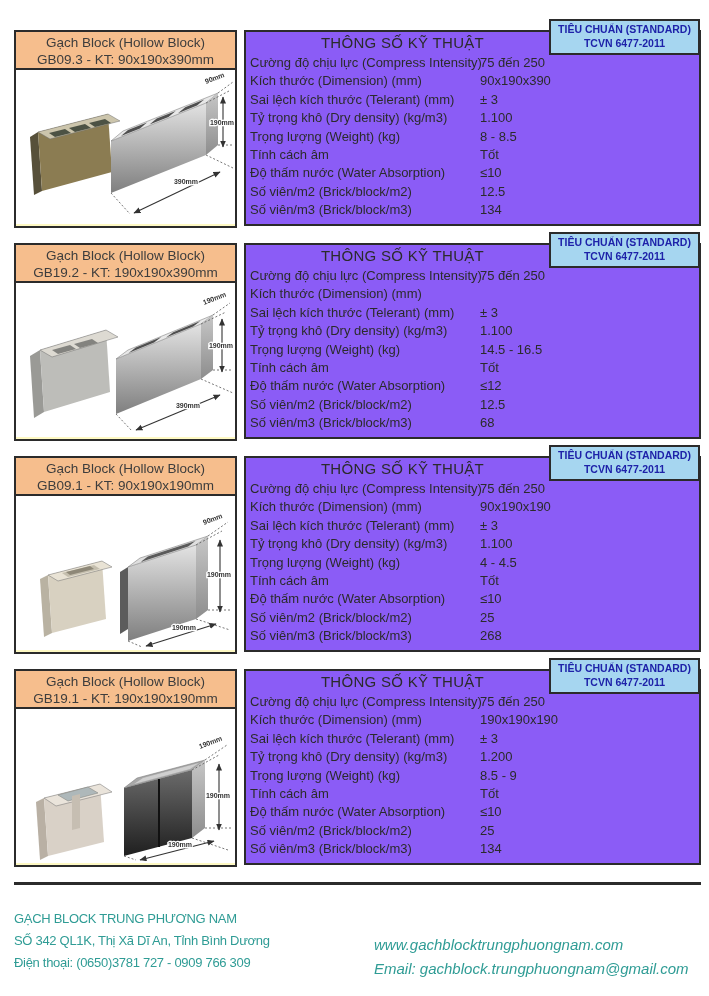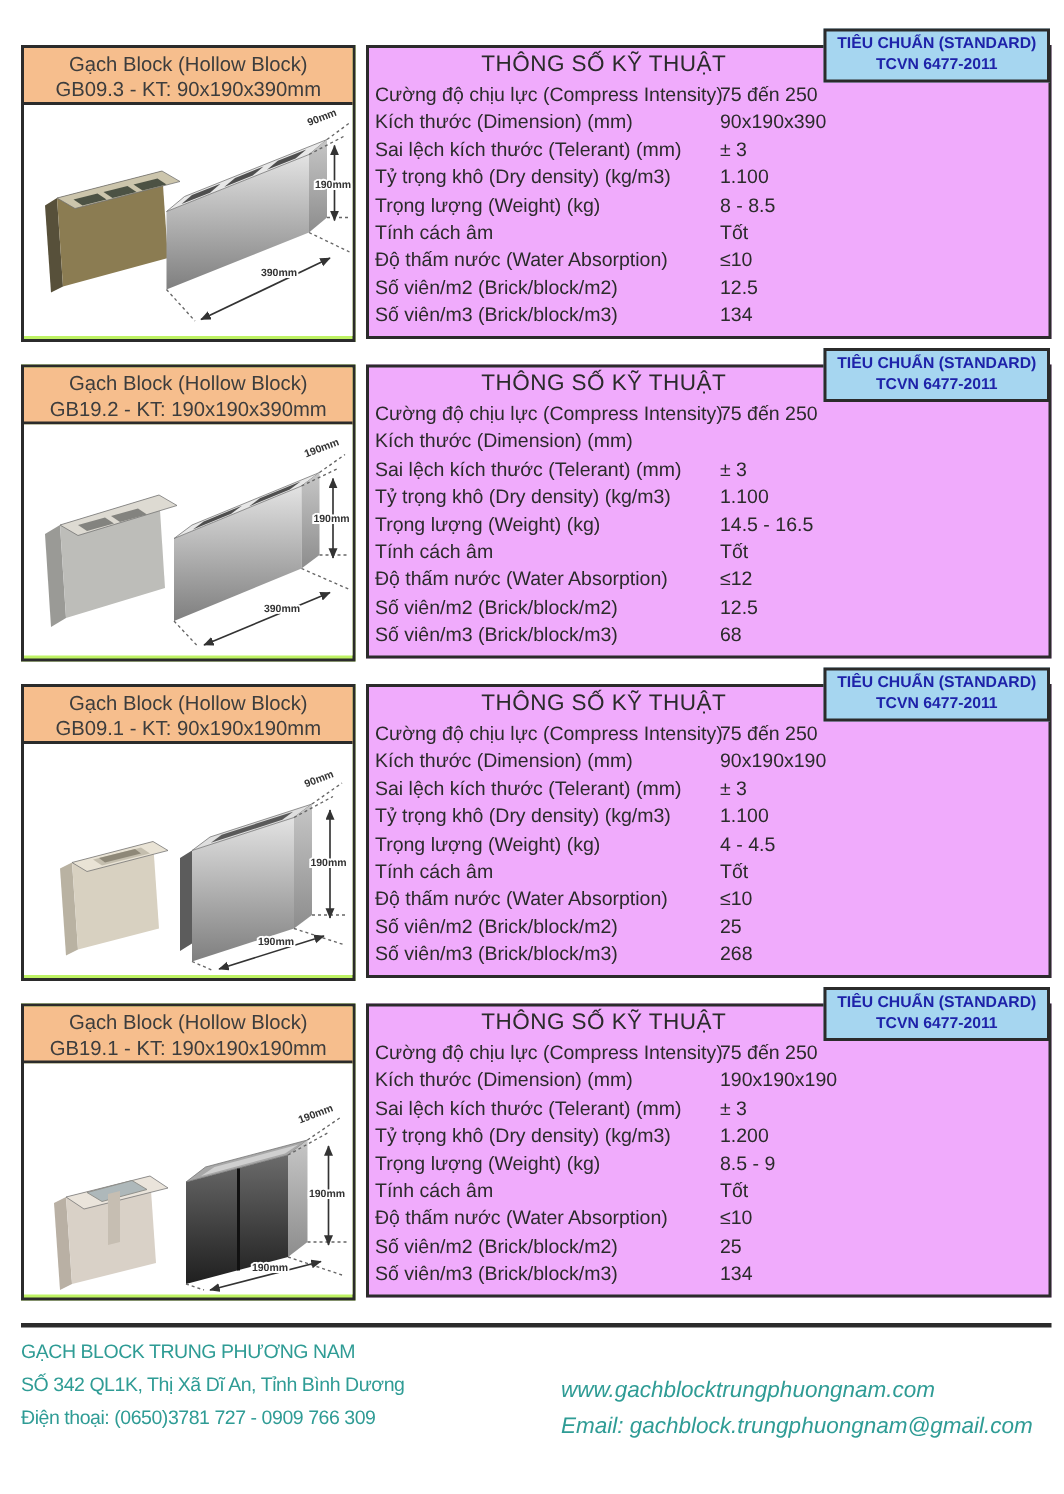--- a/index.html
+++ b/index.html
@@ -12,36 +12,36 @@
     overflow:hidden;
   }
   .page { padding:30px 0 0 14px; width:709px; }
 
   
   .section { position:relative; width:687px; height:198px; margin-bottom:15px; }
 
   .product-card {
     position:absolute; left:0; top:0;
     width:223px; height:198px;
-    border:2px solid #2b2b2b; background:#bef264;
+    border:2px solid #2b2b2b; background:#fef9c3;
   }
   .product-header {
     height:38px; background:#f6be8d;
     border-bottom:2px solid #2b2b2b;
     text-align:center; padding-top:2px;
     font-size:13.5px; line-height:17px; color:#3d3d3d;
     white-space:nowrap;
   }
   .product-image { position:relative; height:154px; background:#fff; }
   .product-image svg { display:block; width:100%; height:100%; }
 
   .spec-card {
     position:absolute; left:230px; top:0;
     width:457px; height:196px;
-    border:2px solid #2b2b2b; background:#f0abfc;
+    border:2px solid #2b2b2b; background:#8b5cf6;
   }
   .spec-title {
     padding:2px 140px 3px 0;
     text-align:center;
     font-size:15px; letter-spacing:0.3px; color:#2b2b2b;
     white-space:nowrap;
   }
   .spec-row { display:flex; height:18.4px; line-height:18.4px; padding-left:4px; font-size:13px; color:#2b2b2b; white-space:nowrap; }
   .spec-label { width:230px; }
   .spec-value { flex:1; }
@@ -57,21 +57,21 @@
 
   
   .dot  { stroke:#666; stroke-width:0.9; stroke-dasharray:2 2; fill:none; }
   .arr  { stroke:#333; stroke-width:1.1; fill:none; }
   .dim  { font:bold 7px "Liberation Sans",sans-serif; fill:#333;
           paint-order:stroke; stroke:#ffffff; stroke-width:2.5px; }
   .edge { stroke:#6f6f6f; stroke-width:0.5; }
 
   
   .divider { width:687px; height:3px; background:#2b2b2b; }
-  .footer { display:flex; margin-top:8px; color:#2f9c95; }
+  .footer { display:flex; margin-top:26px; color:#2f9c95; }
   .f-left  { width:360px; font-size:13px; letter-spacing:-0.3px; }
   .f-left div { margin-bottom:7px; white-space:nowrap; }
   .f-right { flex:1; font-size:15px; padding-top:25px; }
   .f-right div { margin-bottom:7px; white-space:nowrap;font-style:italic; }
 </style>
 </head>
 <body>
 
 <svg width="0" height="0" style="position:absolute" aria-hidden="true">
   <defs>

